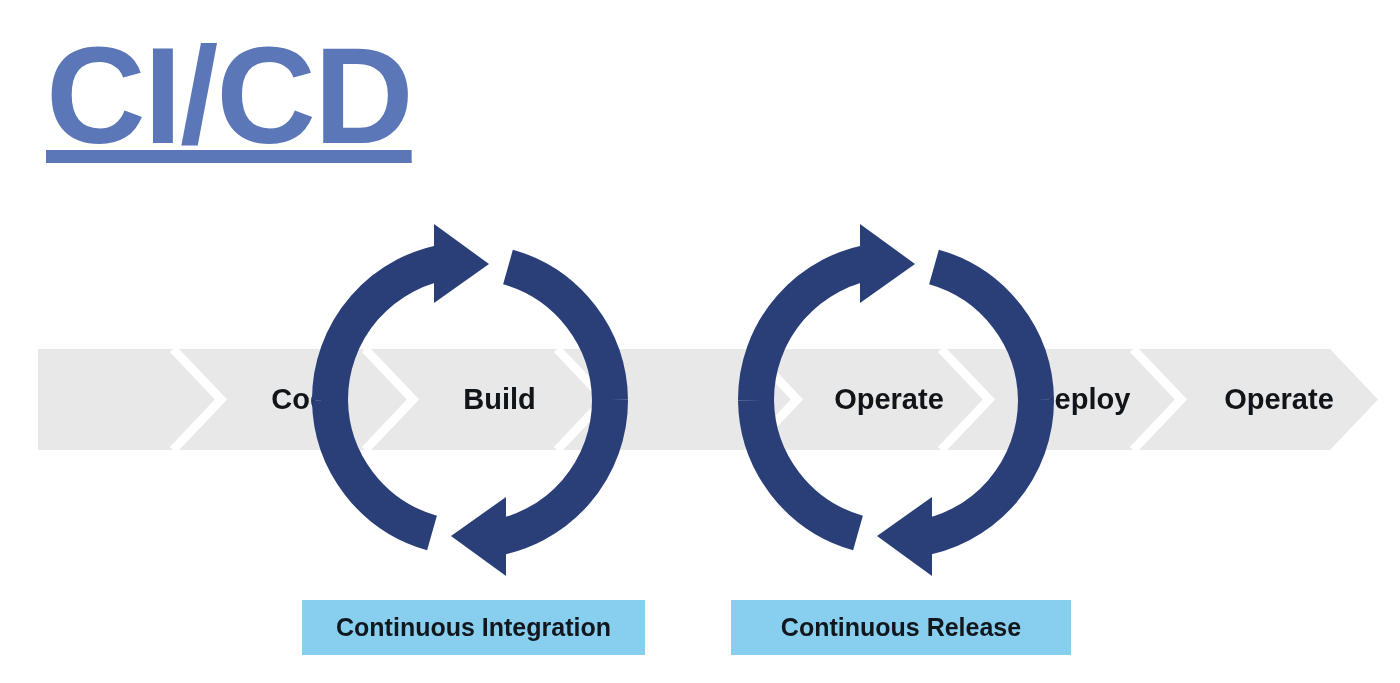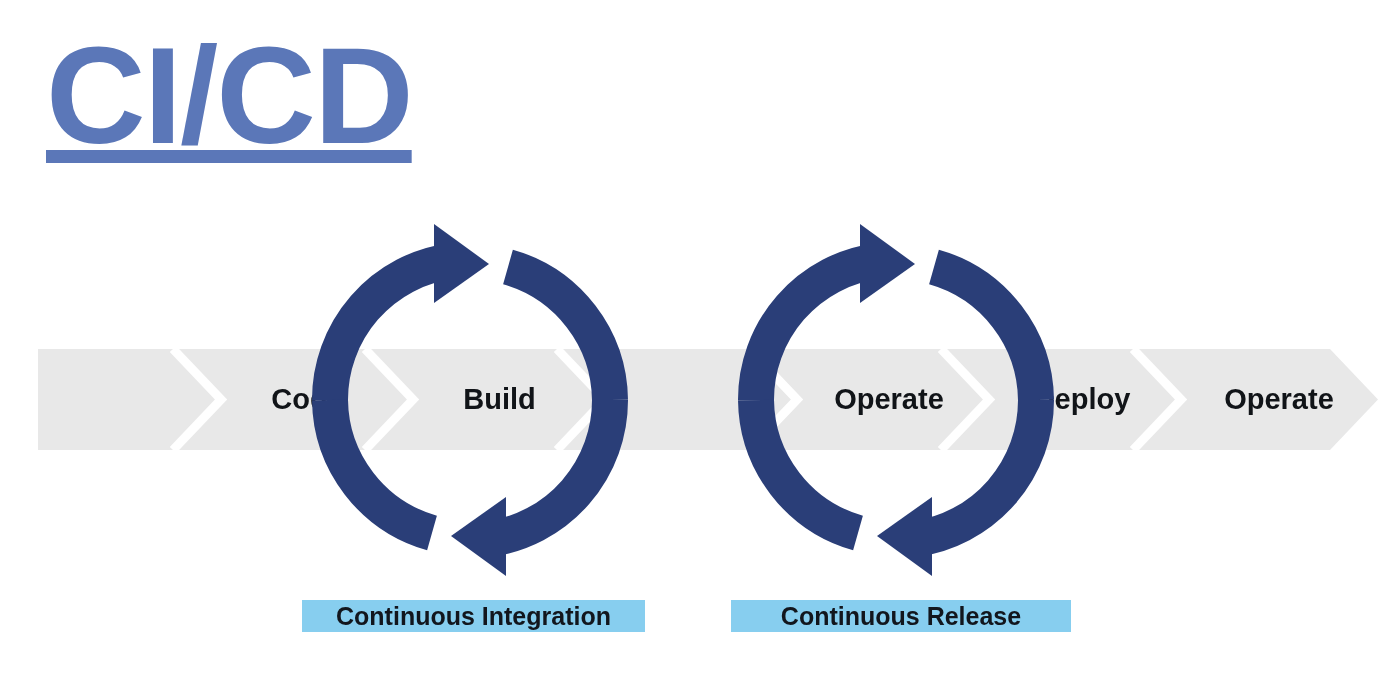--- a/index.html
+++ b/index.html
@@ -65,21 +65,21 @@
     left: 0;
     top: 0;
     width: 1400px;
     height: 683px;
     pointer-events: none;
   }
 
   
   .caption-chip {
     position: absolute;
-    height: 32px;
+    height: 55px;
     background: #87CEEF;
     display: flex;
     align-items: center;
     justify-content: center;
   }
   .caption-chip span {
     font-family: "Liberation Sans", sans-serif;
     font-size: 25px;
     font-weight: bold;
     color: #12161D;

